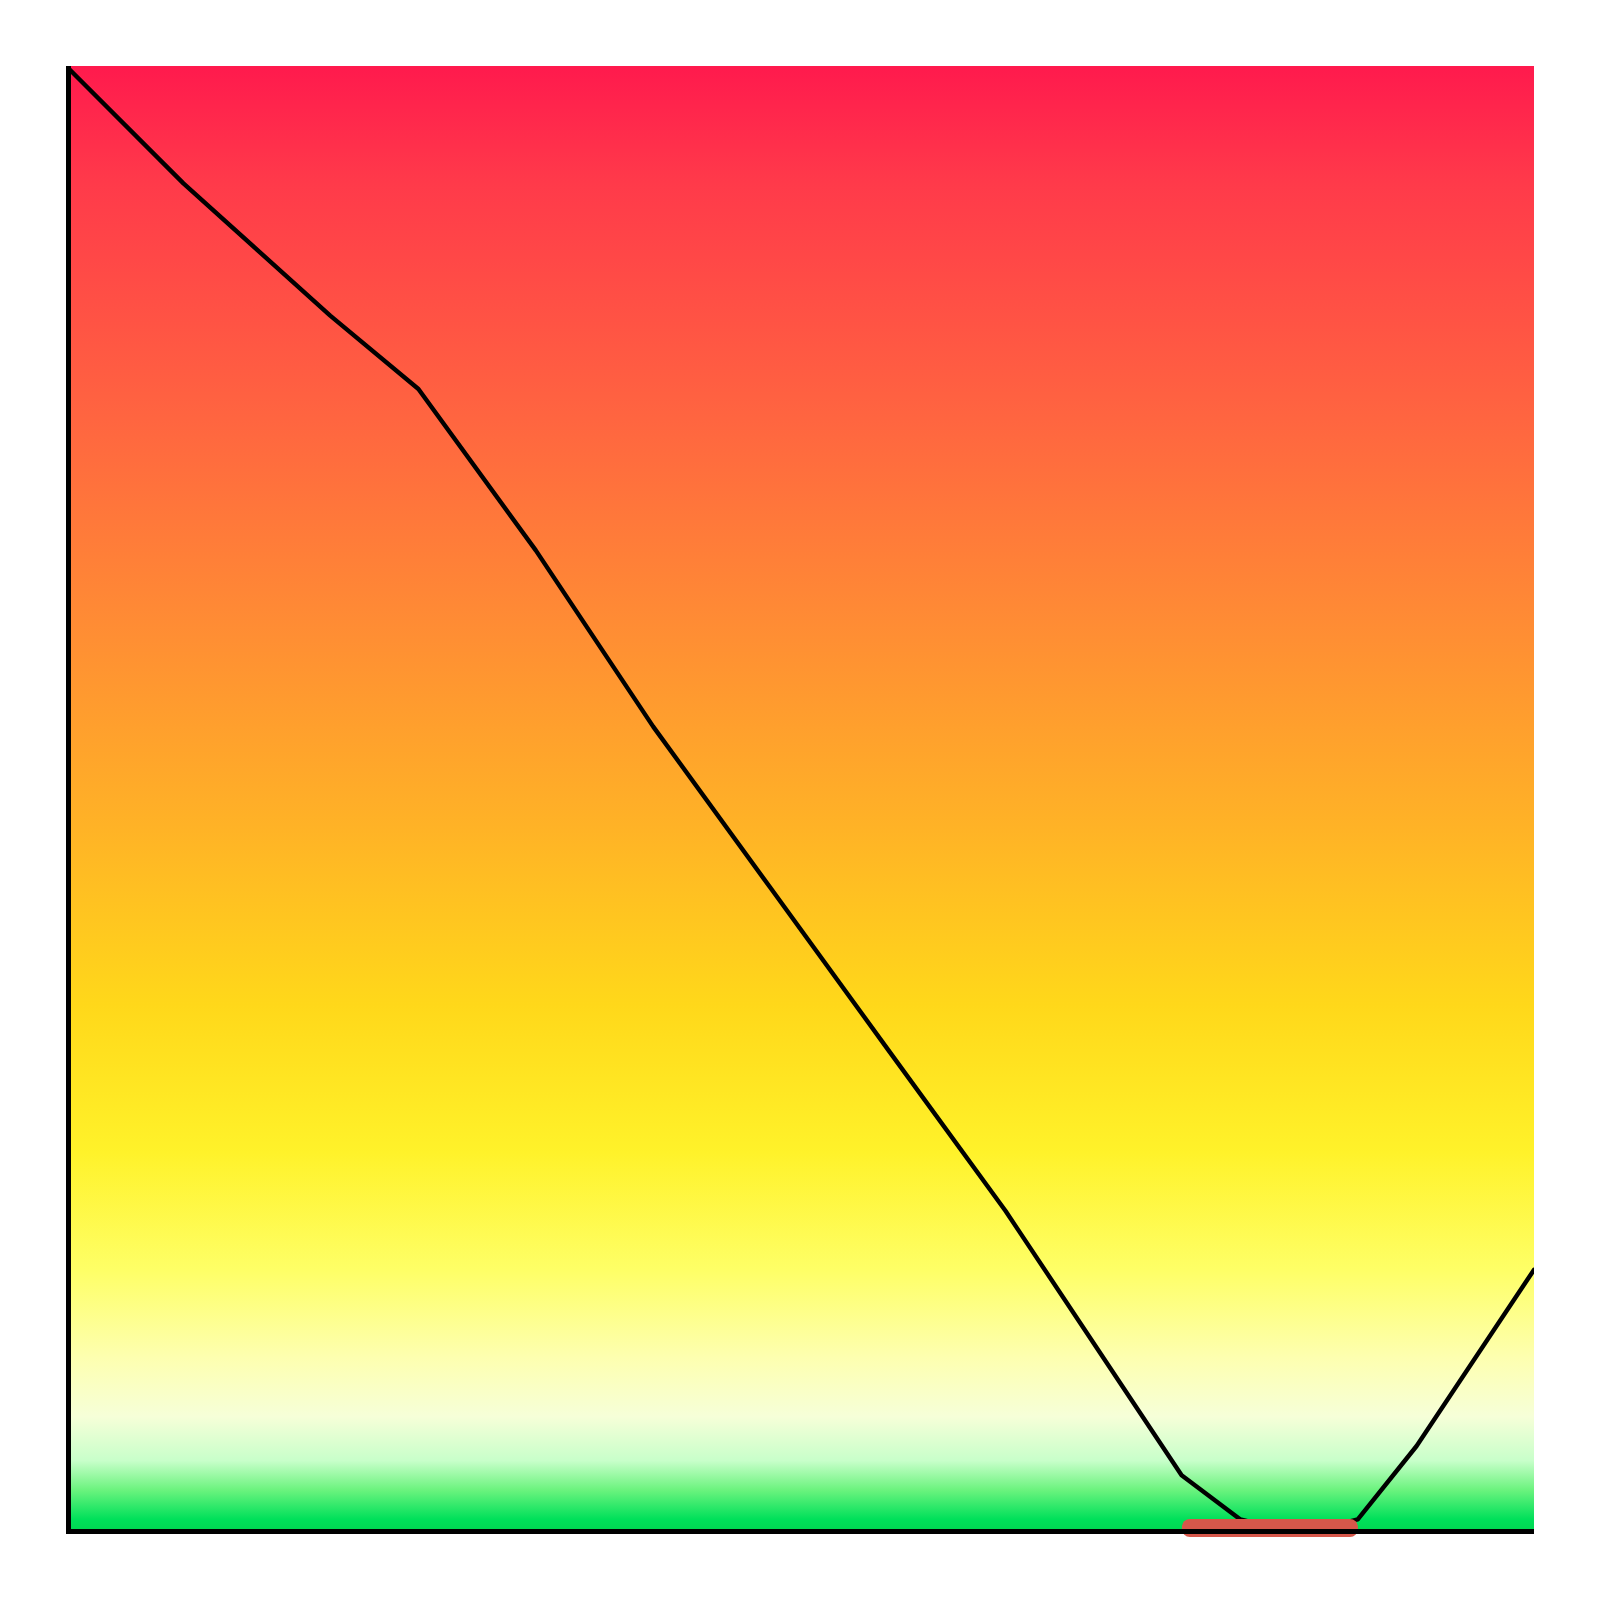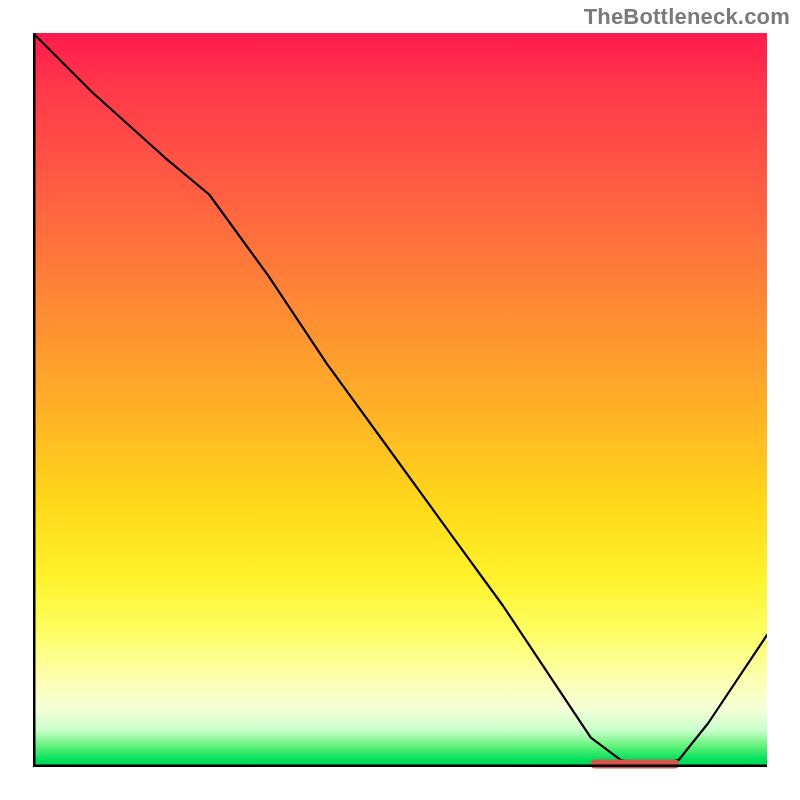--- a/index.html
+++ b/index.html
@@ -77,21 +77,20 @@
     height: 9px;
     border-radius: 4px;
     background: #d6574a;
     transform: translate(-50%, -50%);
   }
 </style>
 </head>
 <body>
 <div class="wrap">
 
-  <div class="watermark">TheBottleneck.com</div>
 
   <div class="plot-area">
 
     <div class="gradient-bg"></div>
 
     <svg class="curve" viewBox="0 0 734 734" preserveAspectRatio="none">
       <path id="series-path" d="M0.0 0.0 L58.7 58.7 L132.1 124.8 L176.2 161.5 L234.9 242.2 L293.6 330.3 L352.3 411.0 L411.0 491.8 L469.8 572.5 L528.5 660.6 L557.8 704.6 L587.2 726.7 L616.6 734.0 L645.9 726.7 L675.3 690.0 L734.0 601.9"></path>
     </svg>
 
     <div class="marker" id="series-marker" style="left: 601.88px; top: 731px; width: 88.08px;"></div>

